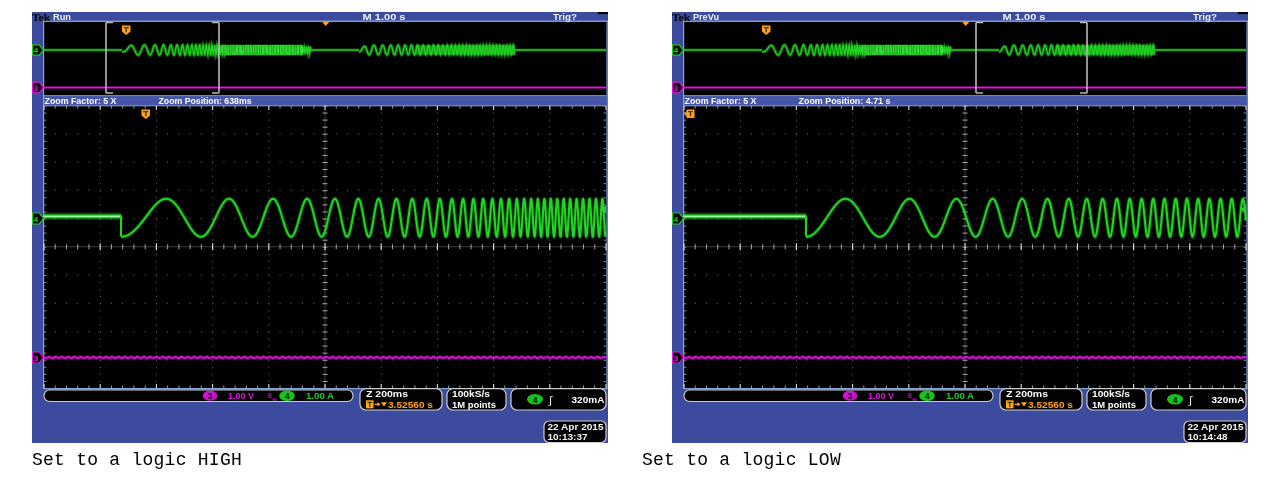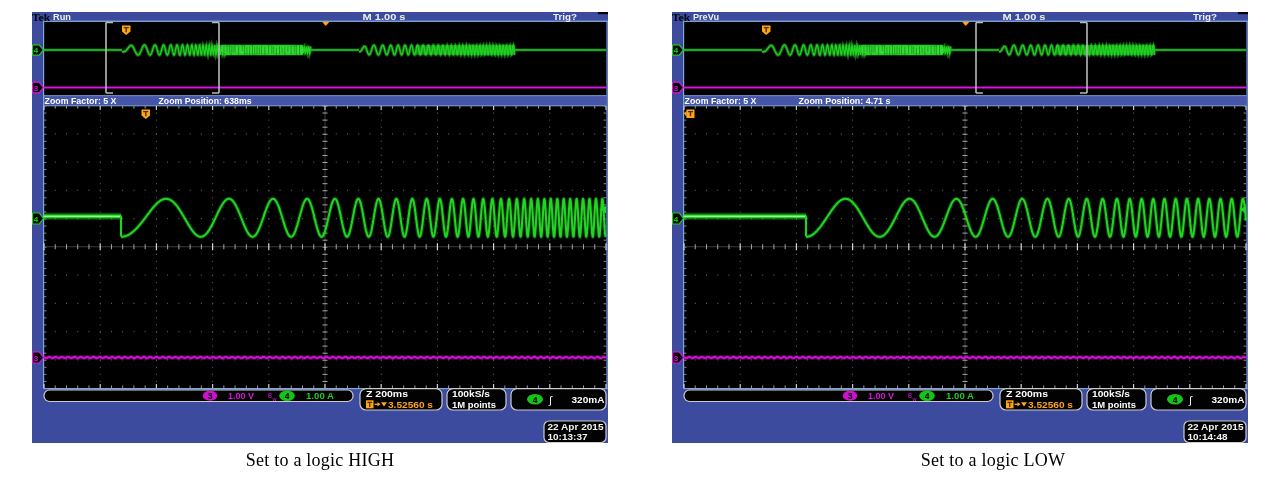--- a/index.html
+++ b/index.html
@@ -1,18 +1,18 @@
 <!DOCTYPE html>
 <html><head>
 <meta charset="utf-8">
 <style>
 html,body{margin:0;padding:0;background:#ffffff;width:1280px;height:480px;overflow:hidden}
 body{font-family:"Liberation Sans",sans-serif;position:relative}
 .scope{position:absolute;top:12px;width:576px;height:431px}
-.cap{position:absolute;top:450px;width:576px;text-align:center;font-size:18px;letter-spacing:0.25px;color:#000;font-family:Liberation Serif, serif}
+.cap{position:absolute;top:450px;width:576px;text-align:left;font-size:18px;letter-spacing:0.25px;color:#000;font-family:Liberation Mono, monospace}
 </style>
 </head>
 <body>
 <div class="scope" style="left:32px">
 <svg width="576" height="431" viewBox="0 0 576 431" style="position:absolute;left:0;top:0">
 <rect x="0" y="0" width="576" height="431" fill="#3c4b9d"></rect>
 <rect x="566" y="0" width="10" height="2.2" fill="#000"></rect>
 <rect x="12" y="9.8" width="562.5" height="366.2" fill="#000"></rect>
 <rect x="11" y="8.6" width="565" height="1.3" fill="#7fa8dc"></rect>
 <rect x="12" y="84" width="562.5" height="9.2" fill="#4655a8"></rect>
@@ -214,13 +214,13 @@
 <ellipse cx="503" cy="387.3" rx="8" ry="5.3" fill="#17c317"></ellipse>
 <text x="503.0" y="390.5" font-family="Liberation Sans" font-size="8.5" font-weight="bold" fill="#000" text-anchor="middle">4</text>
 <text x="517.0" y="391.5" font-family="Liberation Sans" font-size="11.0" font-weight="normal" fill="#ffffff" text-anchor="start">∫</text>
 <text x="539.5" y="391.0" font-family="Liberation Sans" font-size="9.0" font-weight="bold" fill="#ffffff" text-anchor="start" textLength="33" lengthAdjust="spacingAndGlyphs">320mA</text>
 <rect x="512" y="409" width="62" height="21.5" rx="5" fill="#020202" stroke="#cccccc" stroke-width="1.2"></rect>
 <text x="515.5" y="418.0" font-family="Liberation Sans" font-size="9.0" font-weight="bold" fill="#f4f4f4" text-anchor="start" textLength="56" lengthAdjust="spacingAndGlyphs">22 Apr 2015</text>
 <text x="515.5" y="427.5" font-family="Liberation Sans" font-size="9.0" font-weight="bold" fill="#f4f4f4" text-anchor="start" textLength="40" lengthAdjust="spacingAndGlyphs">10:14:48</text>
 </svg>
 </div>
 <div class="cap" style="left:32px">Set to a logic HIGH</div>
-<div class="cap" style="left:705px">Set to a logic LOW</div>
+<div class="cap" style="left:642px">Set to a logic LOW</div>
 
 </body></html>

